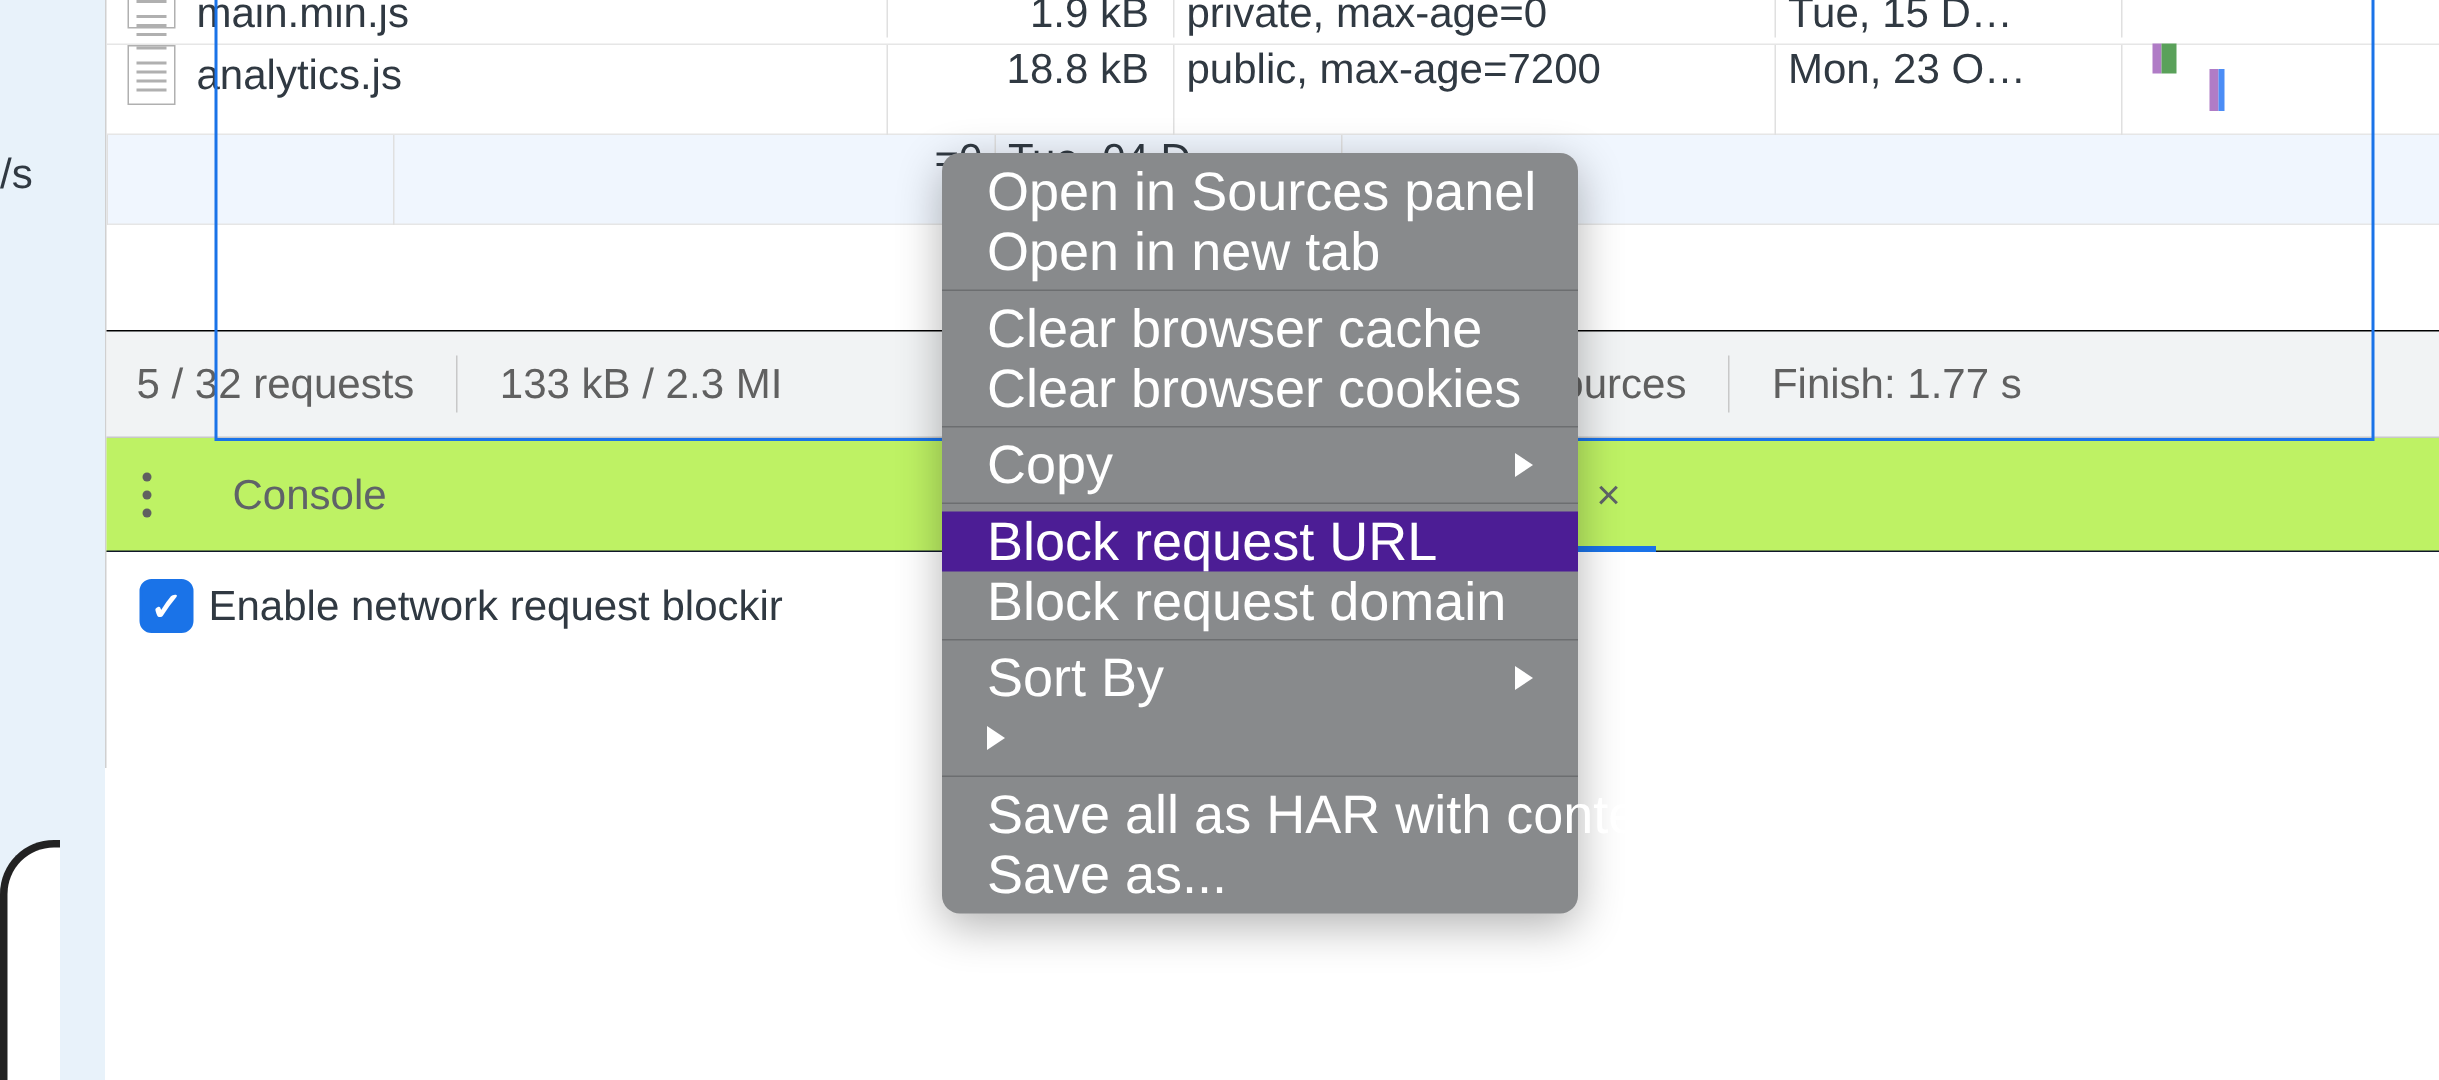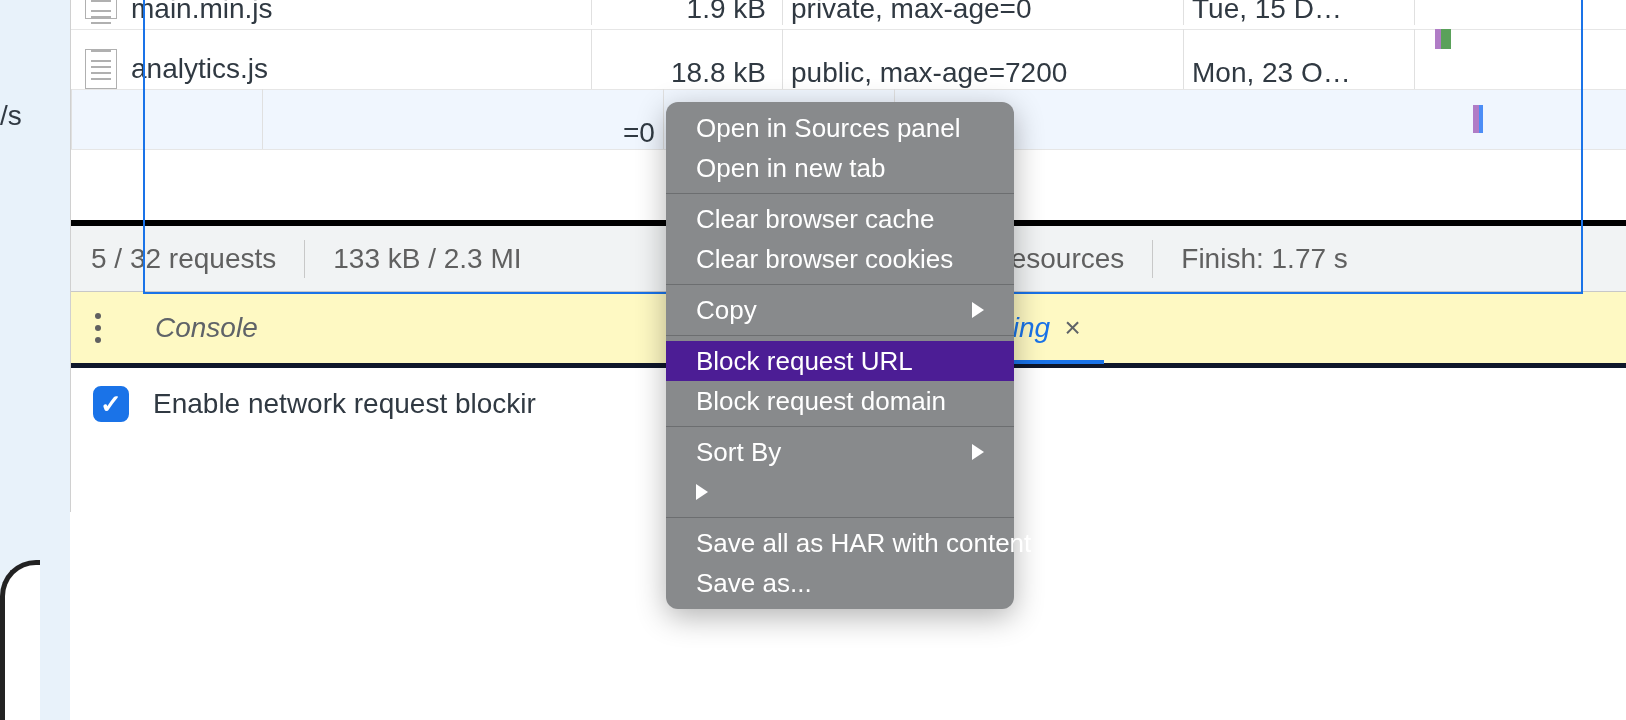--- a/index.html
+++ b/index.html
@@ -37,21 +37,21 @@
     border-left: 1px solid #d0d0d0;
   }
 
   
   .net-table {
     position: relative;
     width: 100%;
   }
   .net-row {
     display: flex;
-    align-items: flex-end;
+    align-items: flex-start;
     height: 60px;
     border-bottom: 1px solid #e6e6e6;
   }
   .net-row.first { height: 30px; align-items: flex-end; border-bottom:1px solid #e6e6e6; padding-bottom:4px;}
   .net-row.sel { background: #f0f6fe; }
   .col-name { display:flex; align-items:center; padding-left: 14px; width: 520px; overflow:hidden; white-space:nowrap; }
   .col-size { width: 190px; text-align: right; padding-right: 16px; white-space:nowrap;}
   .col-cache { width: 400px; padding-left: 8px; white-space:nowrap; overflow:hidden; text-overflow:ellipsis;}
   .col-date { width: 230px; padding-left: 8px; white-space:nowrap; overflow:hidden;}
   .col-wf { width: 180px; position:relative; }
@@ -82,46 +82,45 @@
   }
   .wf-bar span {
     display:inline-block;
     height:100%;
     vertical-align:top;
   }
 
   
   .status-bar {
     height: 72px;
-    border-top: 6px solid #000000;
+    border-top: 1px solid #000000;
     border-bottom: 1px solid #c8c8c8;
     background: #f1f3f4;
     display: flex;
     align-items: center;
     padding: 0 20px;
     color: #606060;
     white-space: nowrap;
   }
   .status-sep {
     width: 1px;
     height: 38px;
     background: #c8c8c8;
     margin: 0 28px;
   }
 
   
   .drawer-tabs {
     height: 76px;
-    background: #fef9c3;
+    background: #bef264;
     display: flex;
     align-items: center;
     padding-left: 20px;
-    border-bottom: 5px solid #0f172a;
+    border-bottom: 1px solid #0f172a;
     position:relative;
-    font-style:italic;
   }
   .kebab {
     width: 6px; height: 6px;
     background:#606060;
     border-radius:50%;
     box-shadow: 0 12px 0 #606060, 0 -12px 0 #606060;
     margin: 0 30px 0 4px;
   }
   .tab {
     padding: 0 24px;
@@ -147,21 +146,21 @@
     color:#5f6368;
   }
 
   
   .drawer-body {
     padding: 18px 22px;
   }
   .check-row {
     display:flex;
     align-items:center;
-    gap: 24px;
+    gap: 10px;
     margin-bottom: 30px;
   }
   .checkbox {
     width: 36px; height: 36px;
     border-radius: 8px;
     border: 2px solid #c0c0c0;
     display:flex;
     align-items:center;
     justify-content:center;
     flex-shrink:0;
@@ -175,29 +174,28 @@
     content:'✓';
     font-size:26px;
     font-weight:bold;
   }
 
   
   .ctx-menu {
     position:absolute;
     left: 628px;
     top: 102px;
-    width: 348px;
+    width: 424px;
     background: #888a8c;
     border-radius: 12px;
     box-shadow: 0 8px 30px rgba(0,0,0,.3);
     color:#fff;
-    font-size: 26px;
+    font-size: 36px;
     padding: 6px 0;
     z-index: 100;
-    margin-left: 38px;
   }
   .ctx-item {
     padding: 4px 30px;
     display:flex;
     align-items:center;
     justify-content: space-between;
     height: 40px;
     white-space:nowrap;
   }
   .ctx-item.hl {

